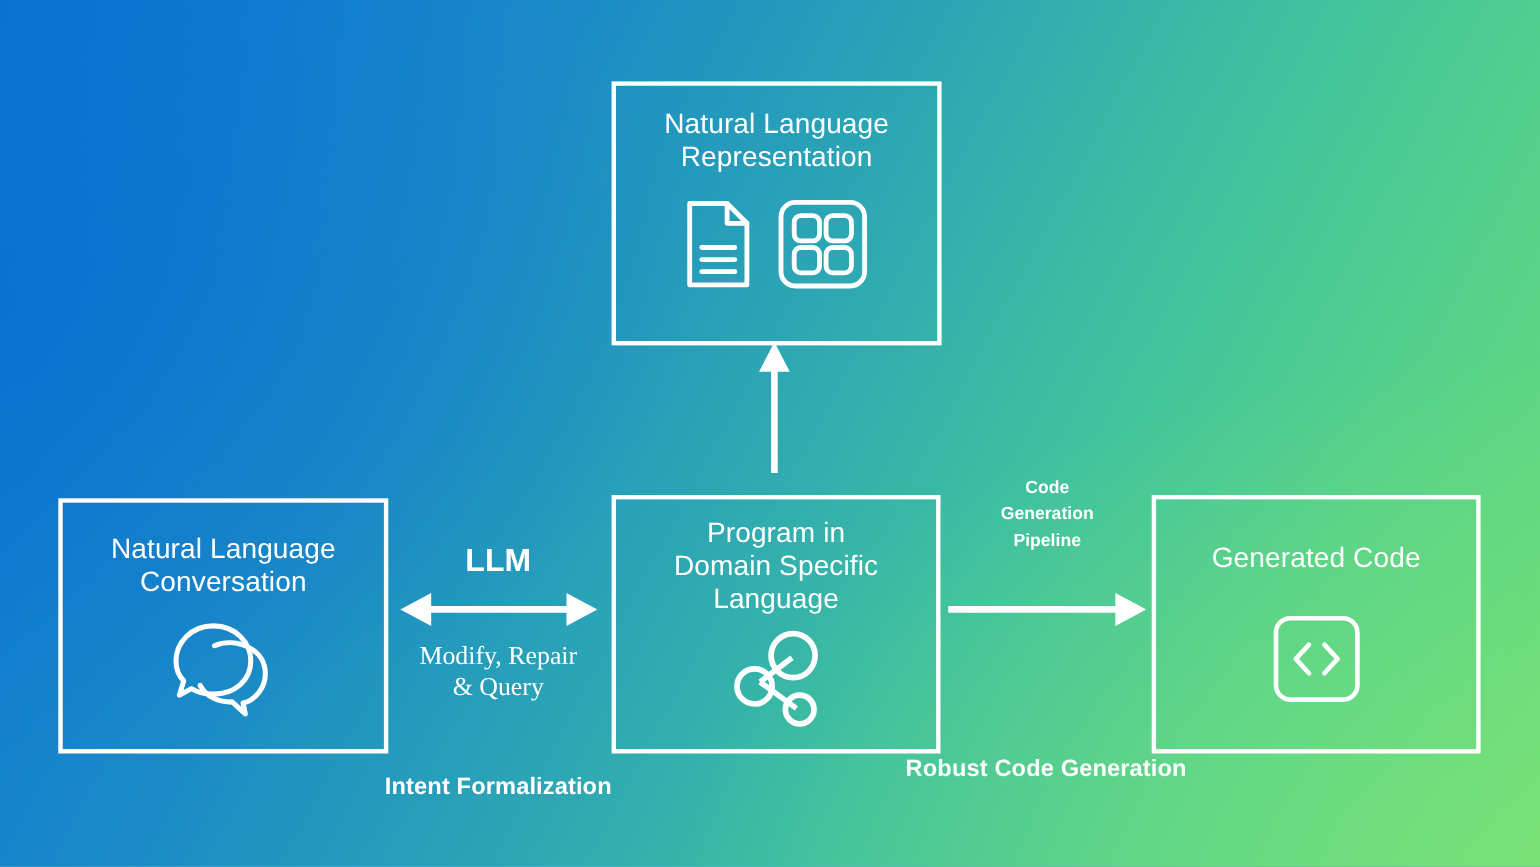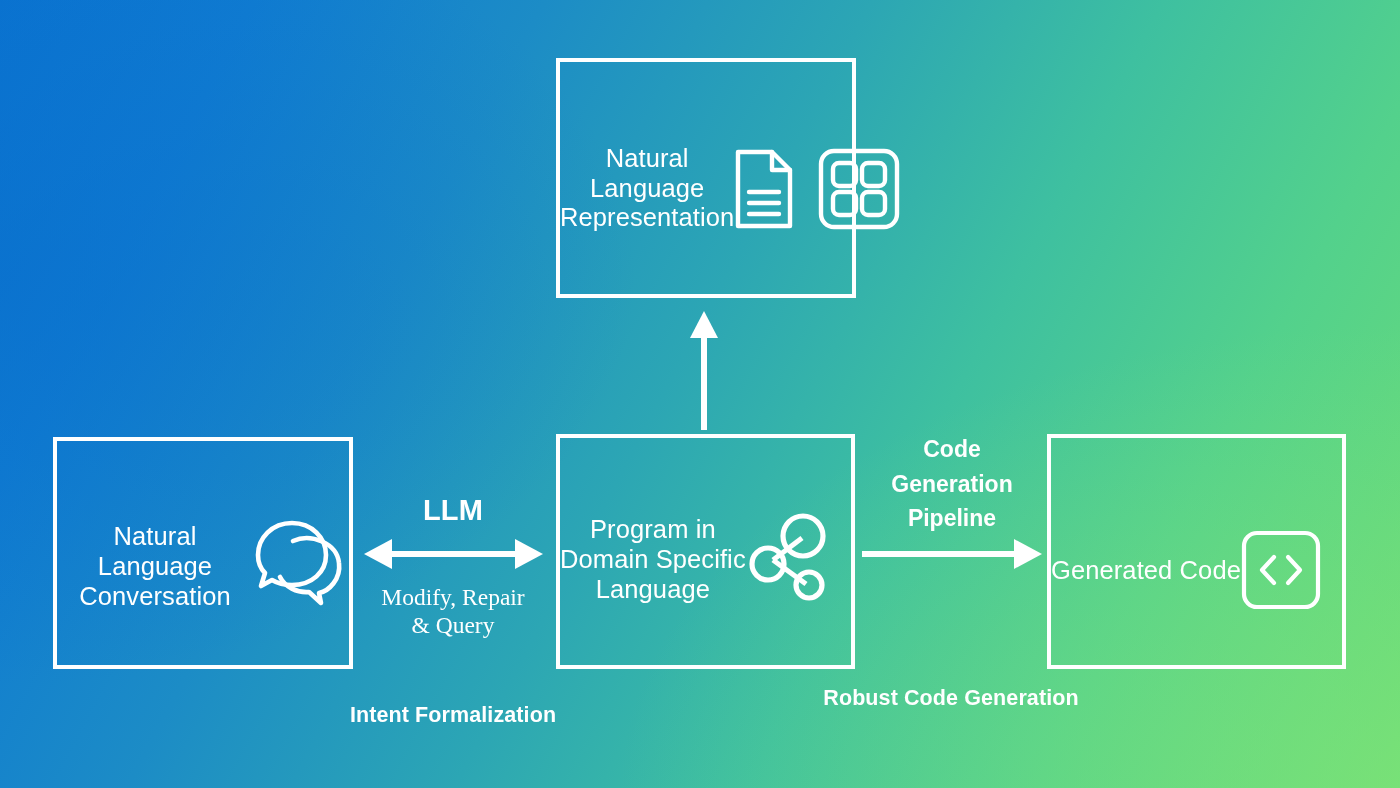--- a/index.html
+++ b/index.html
@@ -44,22 +44,23 @@
       rgba(8,110,205,0.0) 65%);
   }
 
   .layer { position: absolute; inset: 0; z-index: 3; }
 
   .node-box {
     position: absolute;
     border: 4px solid #ffffff;
     box-sizing: border-box;
     display: flex;
-    flex-direction: row;
+    flex-direction: column;
     align-items: center;
+    margin-top: 16px;
   }
   .node-title {
     color: #ffffff;
     font-size: 25.5px;
     line-height: 1.17;
     text-align: center;
     font-weight: 400;
     letter-spacing: 0.1px;
     white-space: pre-line;
   }
@@ -95,21 +96,21 @@
   #label-llm {
     left: 353px; top: 494px; width: 200px;
     font-size: 29px; font-weight: bold; letter-spacing: 0.2px;
   }
   #label-modify {
     left: 353px; top: 583px; width: 200px;
     font-size: 23.5px; font-weight: 400; line-height: 1.2; font-family: Liberation Serif, serif;
   }
   #label-codegen {
     left: 862px; top: 432px; width: 180px;
-    font-size: 23px; font-weight: bold; line-height: 1.5;
+    font-size: 16px; font-weight: bold; line-height: 1.5;
   }
 
   
   .caption {
     position: absolute;
     color: #ffffff;
     font-size: 21.5px;
     font-weight: bold;
     text-align: center;
     letter-spacing: 0.1px;

